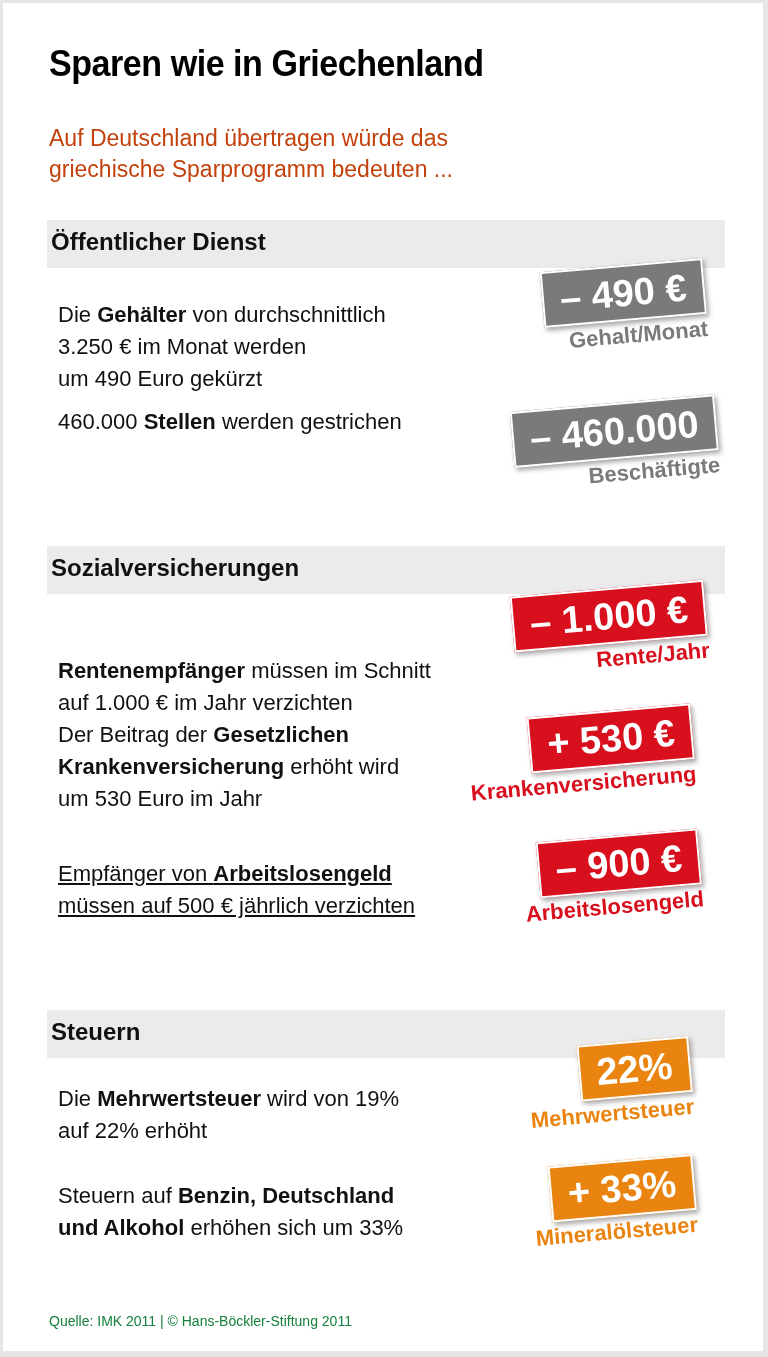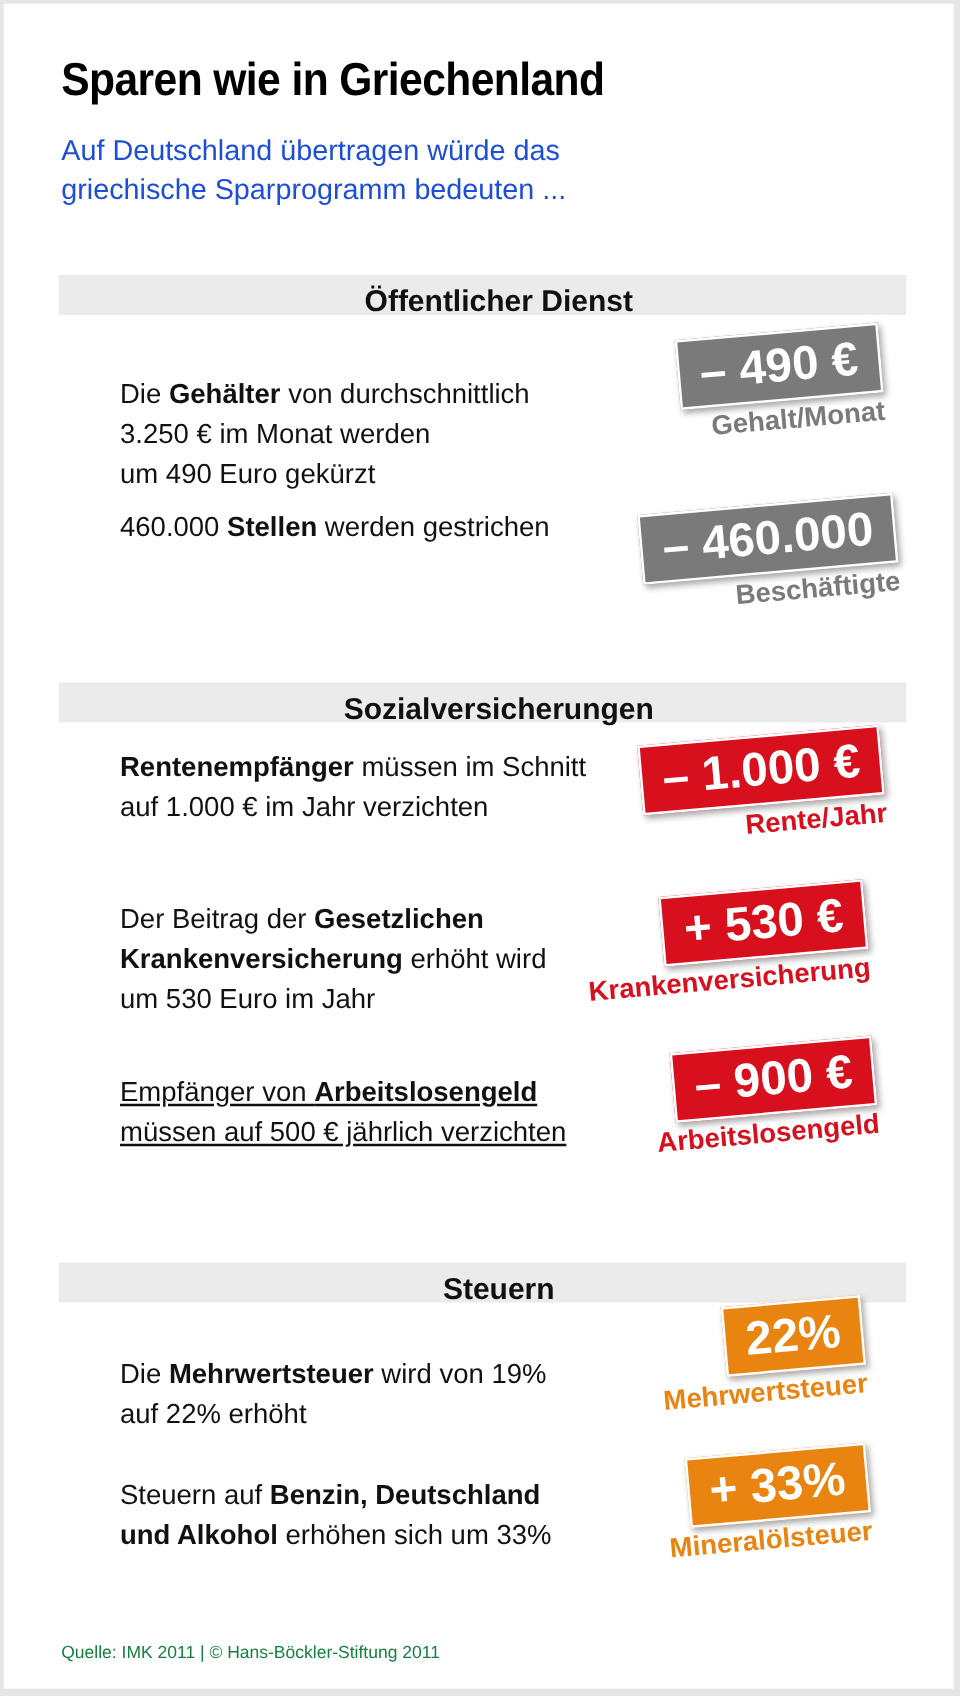--- a/index.html
+++ b/index.html
@@ -14,33 +14,33 @@
     width: 760px; height: 1348px;
     background: #ffffff;
   }
   .title {
     position: absolute; left: 46px; top: 40px;
     font-size: 37px; font-weight: bold; color: #000;
     letter-spacing: -0.5px;
     transform: scaleX(0.92); transform-origin: left top;
   }
   .subtitle {
-    position: absolute; left: 46px; top: 102px;
-    font-size: 23px; line-height: 31px; color: #1d4ed8;
+    position: absolute; left: 46px; top: 120px;
+    font-size: 23px; line-height: 31px; color: #c2410c;
     width: 520px;
   }
   .section-header {
-    position: absolute; left: 44px; width: 678px; height: 32px;
+    position: absolute; left: 44px; width: 678px; height: 48px;
     background: #ebebeb;
     font-size: 24px; font-weight: bold; color: #111;
-    line-height: 44px; padding-left: 26px; box-sizing: border-box; text-align: center;
+    line-height: 44px; padding-left: 4px; box-sizing: border-box;
   }
   .item-text {
     position: absolute; left: 55px;
-    font-size: 22px; line-height: 32px; color: #111; margin-left: 38px;
+    font-size: 22px; line-height: 32px; color: #111;
   }
   .item-text b { font-weight: bold; }
   .badge-wrap {
     position: absolute;
     transform: rotate(-5deg);
     transform-origin: center center;
     text-align: right;
   }
   .badge {
     display: inline-block;
@@ -84,21 +84,21 @@
   <div class="item-text" style="top:403px;">
     <span>460.000 </span><b>Stellen</b><span> werden gestrichen</span>
   </div>
   <div class="badge-wrap" style="left:510px; top:400px; color:#7a7a7a;">
     <span class="badge" style="background:#7a7a7a;">– 460.000</span>
     <span class="badge-label">Beschäftigte</span>
   </div>
 
   <div class="section-header" style="top:543px;">Sozialversicherungen</div>
 
-  <div class="item-text" style="top:595px;">
+  <div class="item-text" style="top:652px;">
     <b>Rentenempfänger</b><span> müssen im Schnitt</span><br>
     <span>auf 1.000 € im Jahr verzichten</span>
   </div>
   <div class="badge-wrap" style="left:510px; top:585px; color:#d8101e;">
     <span class="badge" style="background:#d8101e;">– 1.000 €</span>
     <span class="badge-label">Rente/Jahr</span>
   </div>
 
   <div class="item-text" style="top:716px;">
     <span>Der Beitrag der </span><b>Gesetzlichen</b><br>

